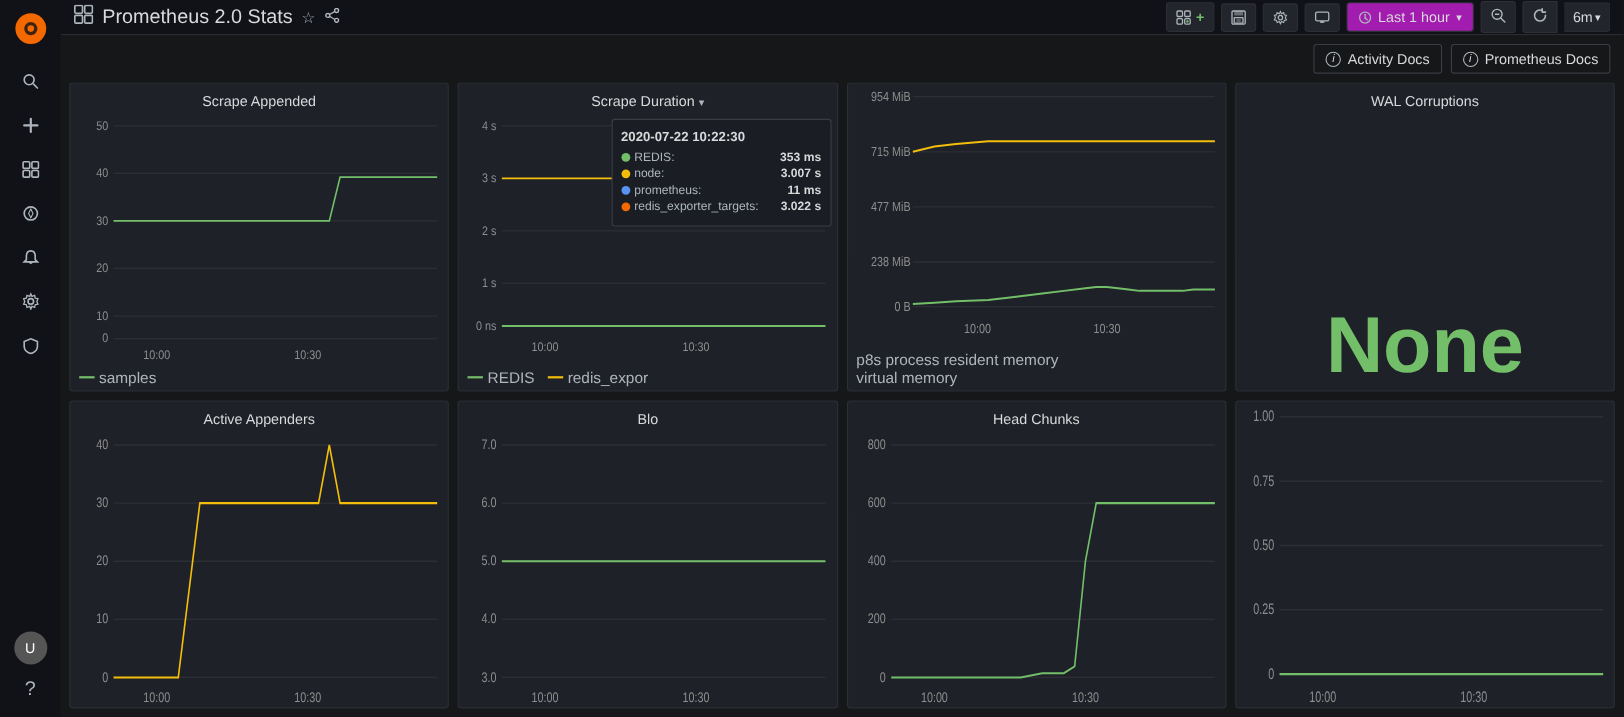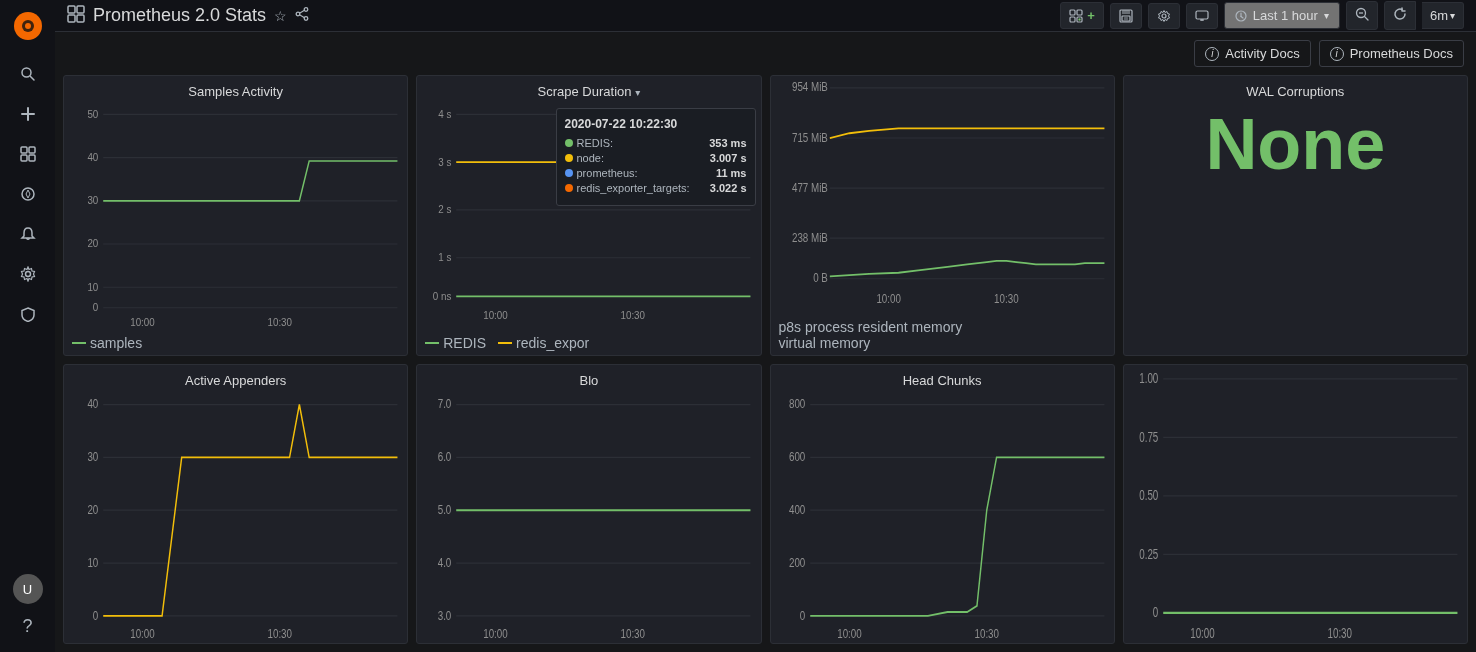--- a/index.html
+++ b/index.html
@@ -119,21 +119,21 @@
       border-radius: 3px;
       color: #adb5bd;
       padding: 5px 8px;
       cursor: pointer;
       display: flex;
       align-items: center;
       gap: 4px;
       font-size: 13px;
     }
     .time-range-btn {
-      background: #737373;
+      background: #a21caf;
       border: 1px solid #2c2f36;
       border-radius: 3px;
       color: #d8d9da;
       padding: 5px 10px;
       cursor: pointer;
       display: flex;
       align-items: center;
       gap: 6px;
       font-size: 13px;
     }
@@ -260,21 +260,21 @@
       color: #adb5bd;
     }
     .legend-color {
       width: 14px;
       height: 2px;
     }
 
     
     .wal-panel .panel-content {
       display: flex;
-      align-items: flex-start;
+      align-items: flex-end;
       justify-content: center;
     }
     .wal-none {
       color: #73bf69;
       font-size: 72px;
       font-weight: bold;
     }
 
     
     .tooltip-overlay {
@@ -468,21 +468,21 @@
     </button>
     <button class="docs-btn">
       <span style="border:1px solid #adb5bd; border-radius:50%; width:14px; height:14px; display:inline-flex; align-items:center; justify-content:center; font-size:10px; font-style:italic;">i</span>
       <span>Prometheus Docs</span>
     </button>
   </div>
 
   <div class="dashboard">
 
     <div class="panel">
-      <div class="panel-title">Samples Activity</div>
+      <div class="panel-title">Scrape Appended</div>
       <div class="panel-content">
         <svg class="chart" viewBox="0 0 350 200" preserveAspectRatio="none">
 
           <line x1="40" y1="10" x2="340" y2="10" class="grid-line"></line>
           <line x1="40" y1="48" x2="340" y2="48" class="grid-line"></line>
           <line x1="40" y1="86" x2="340" y2="86" class="grid-line"></line>
           <line x1="40" y1="124" x2="340" y2="124" class="grid-line"></line>
           <line x1="40" y1="162" x2="340" y2="162" class="grid-line"></line>
           <line x1="40" y1="180" x2="340" y2="180" class="grid-line"></line>
 

